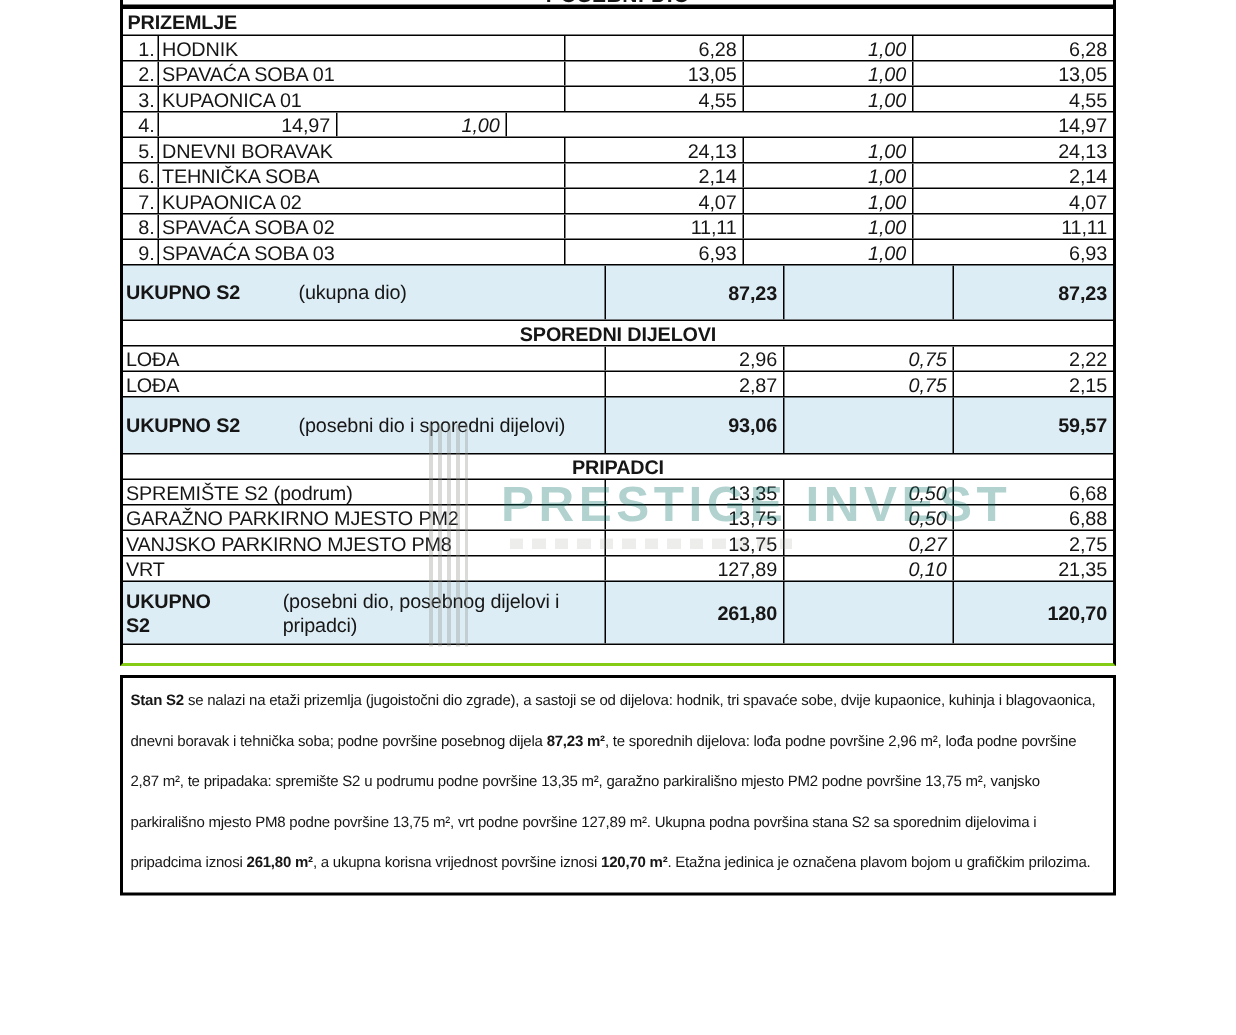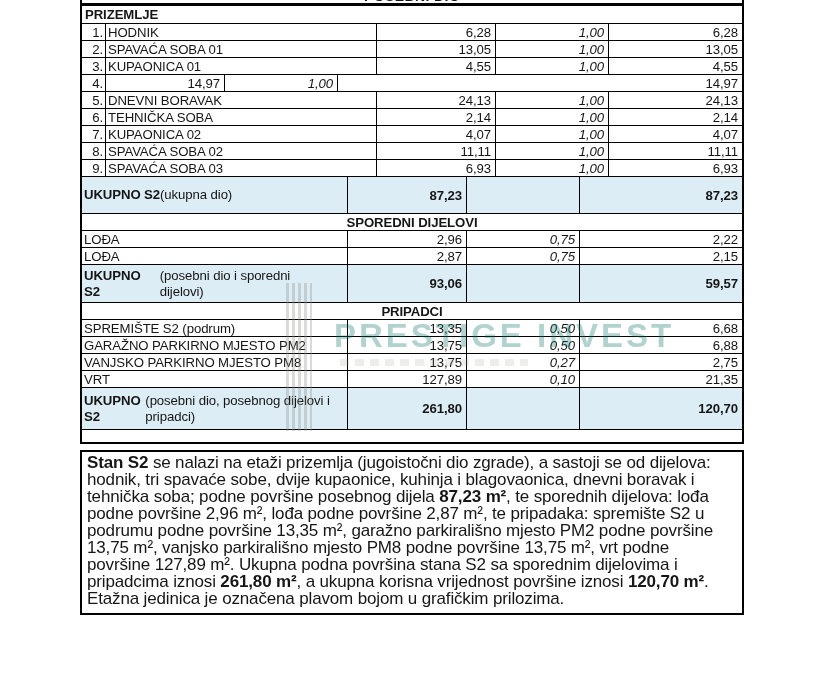--- a/index.html
+++ b/index.html
@@ -2,56 +2,56 @@
 <html><head>
 <meta charset="utf-8">
 <style>
   html,body{margin:0;padding:0;background:#ffffff;}
   body{width:824px;height:690px;font-family:"Liberation Sans",sans-serif;color:#161616;
        -webkit-font-smoothing:antialiased;}
   .sheet{position:relative;width:824px;height:690px;background:#fff;overflow:hidden;}
 
   
   .tbl{position:absolute;left:80px;top:0;width:664px;box-sizing:border-box;
-       border-left:2px solid #000;border-right:2px solid #000;border-bottom:2px solid #000000;
+       border-left:2px solid #000;border-right:2px solid #000;border-bottom:2px solid #84cc16;
        background:transparent;z-index:1;}
   .row{display:flex;align-items:stretch;box-sizing:border-box;height:17px;overflow:hidden;
        font-size:13.2px;letter-spacing:-0.1px;}
   #rows .row{border-top:1px solid #000;}
   #rows .row:first-child{border-top:0;}
 
   .clip-head{height:6px;border-bottom:3px solid #000;justify-content:center;overflow:hidden;}
   .clip-head span{display:block;font-weight:700;font-size:14px;line-height:19px;margin-top:-13px;
        letter-spacing:0.4px;}
 
   .section{font-weight:700;}
   .section .c{width:100%;}
   .section.ctr .c{justify-content:center;}
 
   .c{display:flex;align-items:center;box-sizing:border-box;padding:0 3px;overflow:hidden;
      white-space:nowrap;}
   .c-num{width:24px;justify-content:flex-end;padding:0 2px 0 0;border-right:1px solid #000;}
   .c-name{width:271px;border-right:1px solid #000;padding-left:2px;}
-  .c-name.wide{width:266px;}
+  .c-name.wide{width:322px;gap:39px;}
   .c-area{width:119px;justify-content:flex-end;border-right:1px solid #000;padding-right:4px;}
   .c-coef{width:113px;justify-content:flex-end;border-right:1px solid #000;padding-right:4px;font-style:italic;}
   .c-val{flex:1;justify-content:flex-end;padding-right:4px;}
 
   .total{background:#ddedf5;}
   .total .c-area,.total .c-val{font-weight:700;}
   .total .lbl{white-space:normal;line-height:16px;padding-right:10px;align-items:center;}
   .total .lbl b{font-weight:700;}
   .h37{height:37px;}.h38{height:38px;}.h42{height:42px;}
 
   .spacer{height:13px;border-top:1px solid #000;}
 
   
   .textbox{position:absolute;left:80px;top:450px;width:664px;box-sizing:border-box;
        border:2px solid #000;padding:2px 6px 6px 5px;z-index:1;background:transparent;}
-  .textbox p{margin:0;font-size:17px;line-height:17px;letter-spacing:-0.15px;}
+  .textbox p{margin:0;font-size:10px;line-height:27px;letter-spacing:-0.15px;}
   .textbox strong{font-weight:700;}
 
   
   .wm{position:absolute;left:286px;top:283px;width:300px;height:152px;z-index:3;
       opacity:0.32;pointer-events:none;}
   .wm-bars{position:absolute;left:0;top:0;width:26px;height:148px;
       background:repeating-linear-gradient(90deg,#8f8f8a 0 3px,rgba(0,0,0,0) 3px 6px);}
   .wm-text{position:absolute;left:48px;top:34px;font-size:33px;font-weight:700;
       letter-spacing:3px;color:#0f766e;white-space:nowrap;}
   .wm-sub{position:absolute;left:54px;top:76px;width:188px;height:7px;opacity:0.55;

